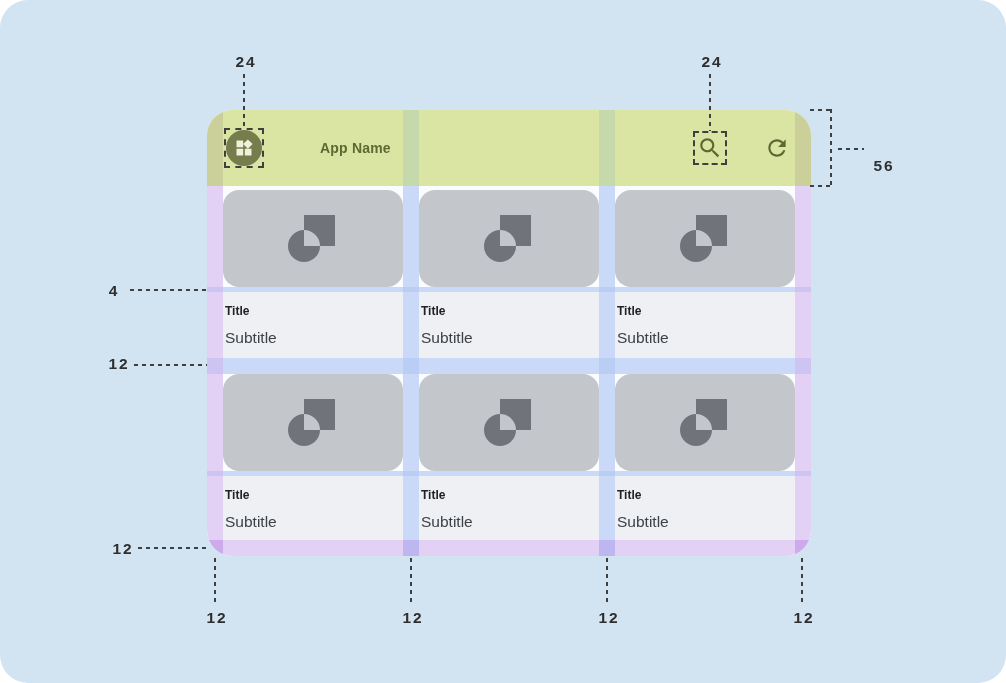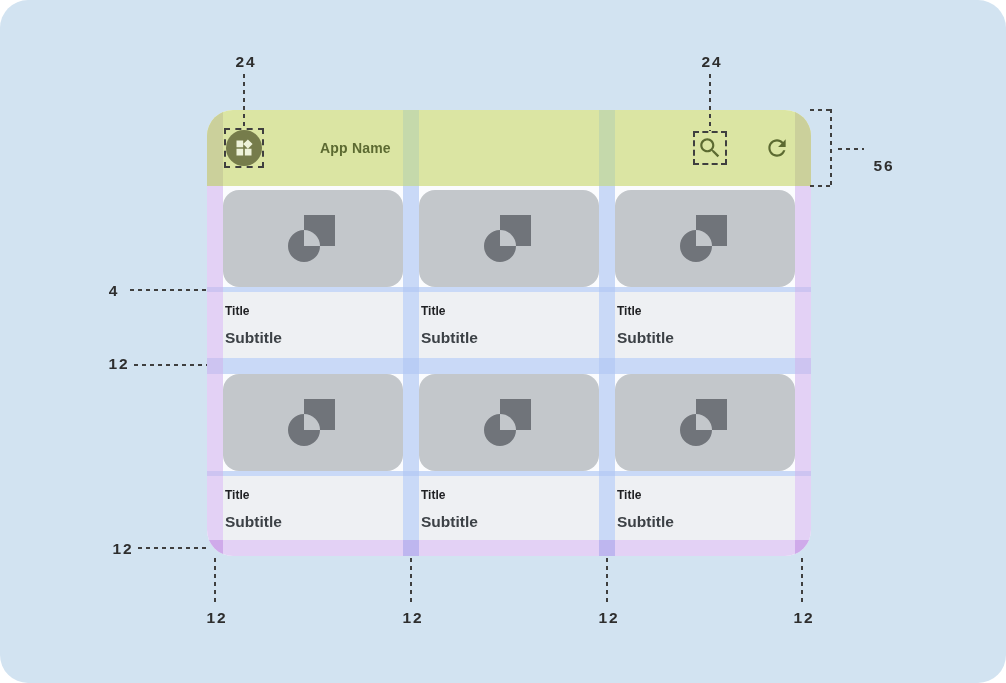--- a/index.html
+++ b/index.html
@@ -13,21 +13,21 @@
   .appbar-title{position:absolute;left:73px;top:0;height:88px;line-height:76px;font-size:14px;font-weight:600;color:var(--olive,#5c6a31);letter-spacing:.2px;margin-left:40px;}
   .action-icon{position:absolute;top:25px;width:26px;height:26px;color:var(--olive,#5c6a31);}
   .icon-search{left:490px;}
   .icon-refresh{left:557px;}
 
   .cimg{position:absolute;width:180px;height:97px;border-radius:16px;background:var(--card-image-gray,#c3c7cb);display:flex;align-items:center;justify-content:center;}
   .ctxt{position:absolute;width:180px;background:var(--card-text-bg,#eef0f3);box-sizing:border-box;padding:7px 0 0 2px;}
   .c1{left:16px}.c2{left:212px}.c3{left:408px}
   .ri1{top:80px}.rt1{top:182px;height:66px}.ri2{top:264px}.rt2{top:366px;height:64px}
   .card-title{font-size:12px;font-weight:700;color:var(--title-text,#202124);line-height:24px;}
-  .card-subtitle{font-size:15.5px;font-weight:700;color:var(--subtitle-text,#3c4146);line-height:22px;margin-top:4px;}
+  .card-subtitle{font-size:15.5px;font-weight:400;color:var(--subtitle-text,#3c4146);line-height:22px;margin-top:4px;}
   .ph-icon{width:50px;height:50px;}
 
   #overlays{position:absolute;left:0;top:0;width:604px;height:446px;pointer-events:none;}
   #overlays div{position:absolute;}
 
   
   .lbl{position:absolute;transform:translate(-50%,-50%);font-size:15.5px;font-weight:700;color:var(--annotation,#2e2e2e);letter-spacing:2px;white-space:nowrap;}
   .dash-h{position:absolute;height:2px;background:repeating-linear-gradient(90deg,#3f3f3f 0 4px,transparent 4px 8px);}
   .dash-v{position:absolute;width:2px;background:repeating-linear-gradient(180deg,#3f3f3f 0 4px,transparent 4px 8px);}
   .dash-box{position:absolute;border:2px dashed #3f3f3f;box-sizing:border-box;background:transparent;}

